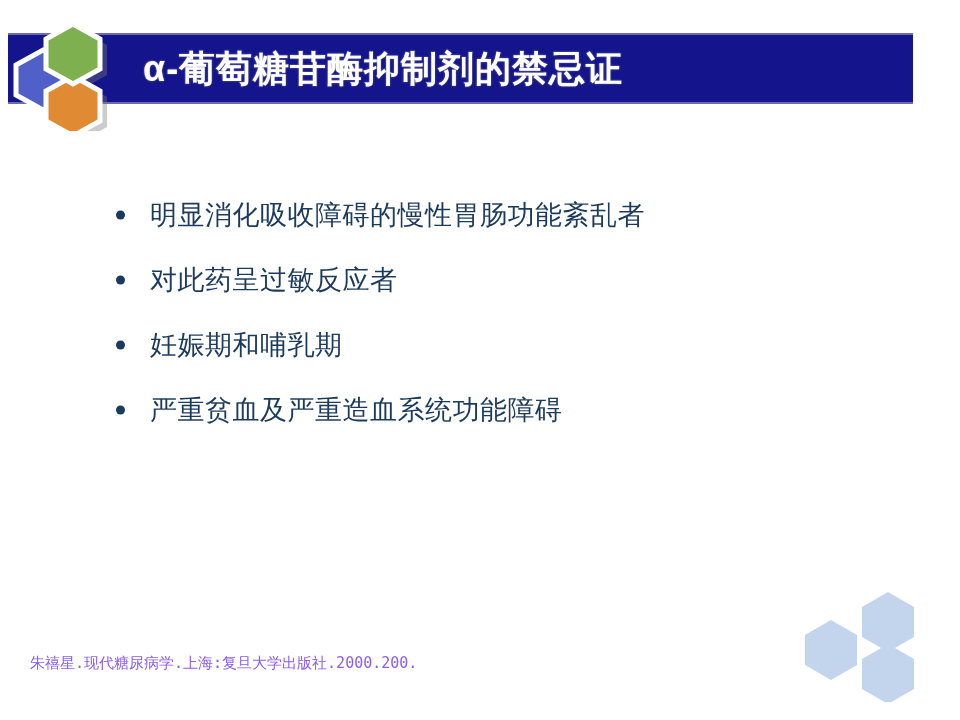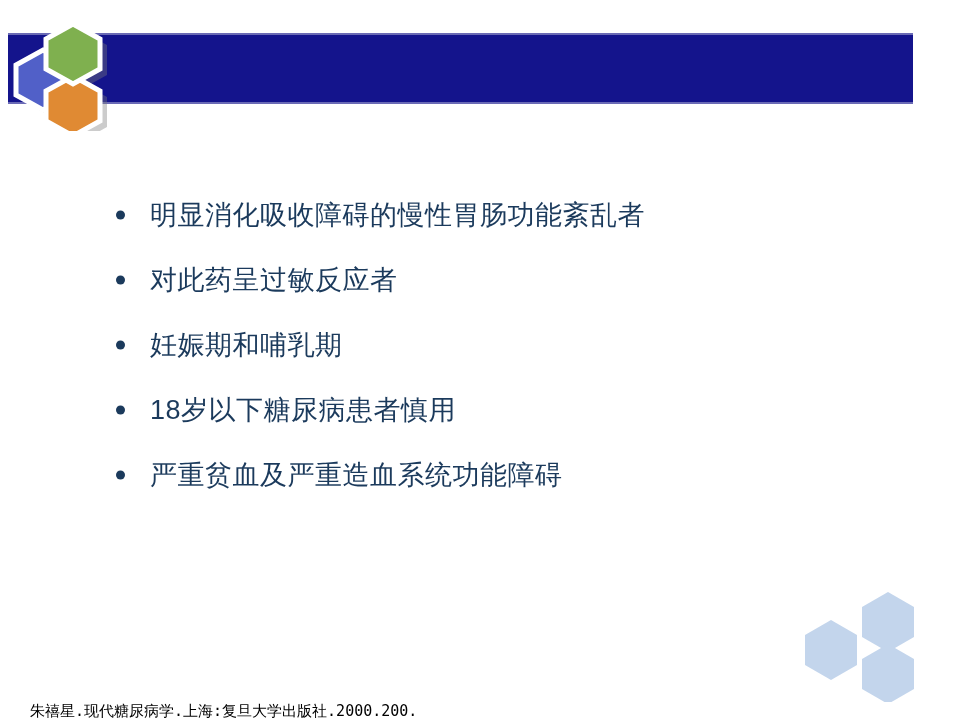--- a/index.html
+++ b/index.html
@@ -120,39 +120,40 @@
     width: 165px;
     height: 110px;
     z-index: 1;
   }
   .decor-wrap svg { display: block; }
 
   
   .footer {
     position: absolute;
     left: 30px;
-    top: 701px;
+    top: 653px;
     z-index: 4;
-    color: #000000;
+    color: #8b5cf6;
     font-size: 15px;
     line-height: 20px;
     font-family: "DejaVu Sans Mono", "Liberation Mono", monospace;
     white-space: nowrap;
     letter-spacing: 0px;
   }
 </style>
 </head>
 <body>
 
 <div class="slide">
 
   <div class="title-bar-edge-top"></div>
   <div class="title-bar"></div>
   <div class="title-bar-edge-bottom"></div>
 
+  <div class="title-text">α-葡萄糖苷酶抑制剂的禁忌证</div>
 
   <div class="logo-wrap">
     <svg width="120" height="115" viewBox="0 0 120 115" xmlns="http://www.w3.org/2000/svg">
 
       <g opacity="0.38">
         <polygon points="63,8 90,23 90,53 63,68 36,53 36,23" transform="translate(7,6)" fill="#7a7a7a"></polygon>
         <polygon points="33,34 60,49 60,79 33,94 6,79 6,49" transform="translate(7,6)" fill="#7a7a7a"></polygon>
         <polygon points="63,60 90,75 90,105 63,120 36,105 36,75" transform="translate(7,6)" fill="#7a7a7a"></polygon>
       </g>
 
@@ -173,24 +174,20 @@
     <div class="bullet-item">
       <span class="bullet-dot"></span>
       <span class="bullet-text">对此药呈过敏反应者</span>
     </div>
 
     <div class="bullet-item">
       <span class="bullet-dot"></span>
       <span class="bullet-text">妊娠期和哺乳期</span>
     </div>
 
-    <div class="bullet-item">
-      <span class="bullet-dot"></span>
-      <span class="bullet-text">18岁以下糖尿病患者慎用</span>
-    </div>
 
     <div class="bullet-item">
       <span class="bullet-dot"></span>
       <span class="bullet-text">严重贫血及严重造血系统功能障碍</span>
     </div>
 
   </div>
 
   <div class="decor-wrap">
     <svg width="165" height="110" viewBox="0 0 165 110" xmlns="http://www.w3.org/2000/svg">

